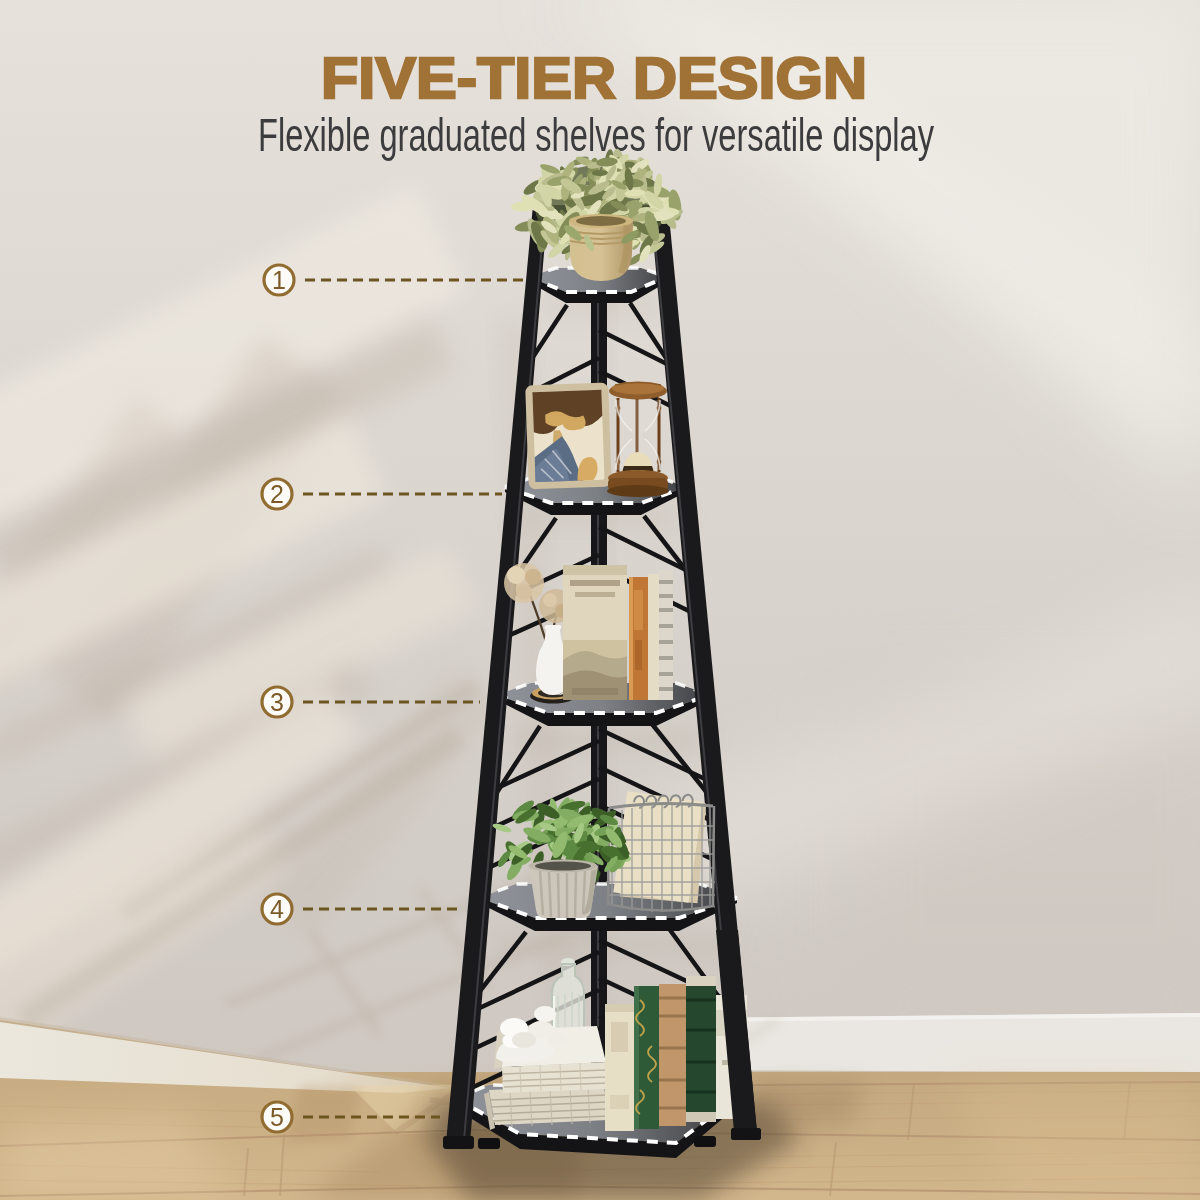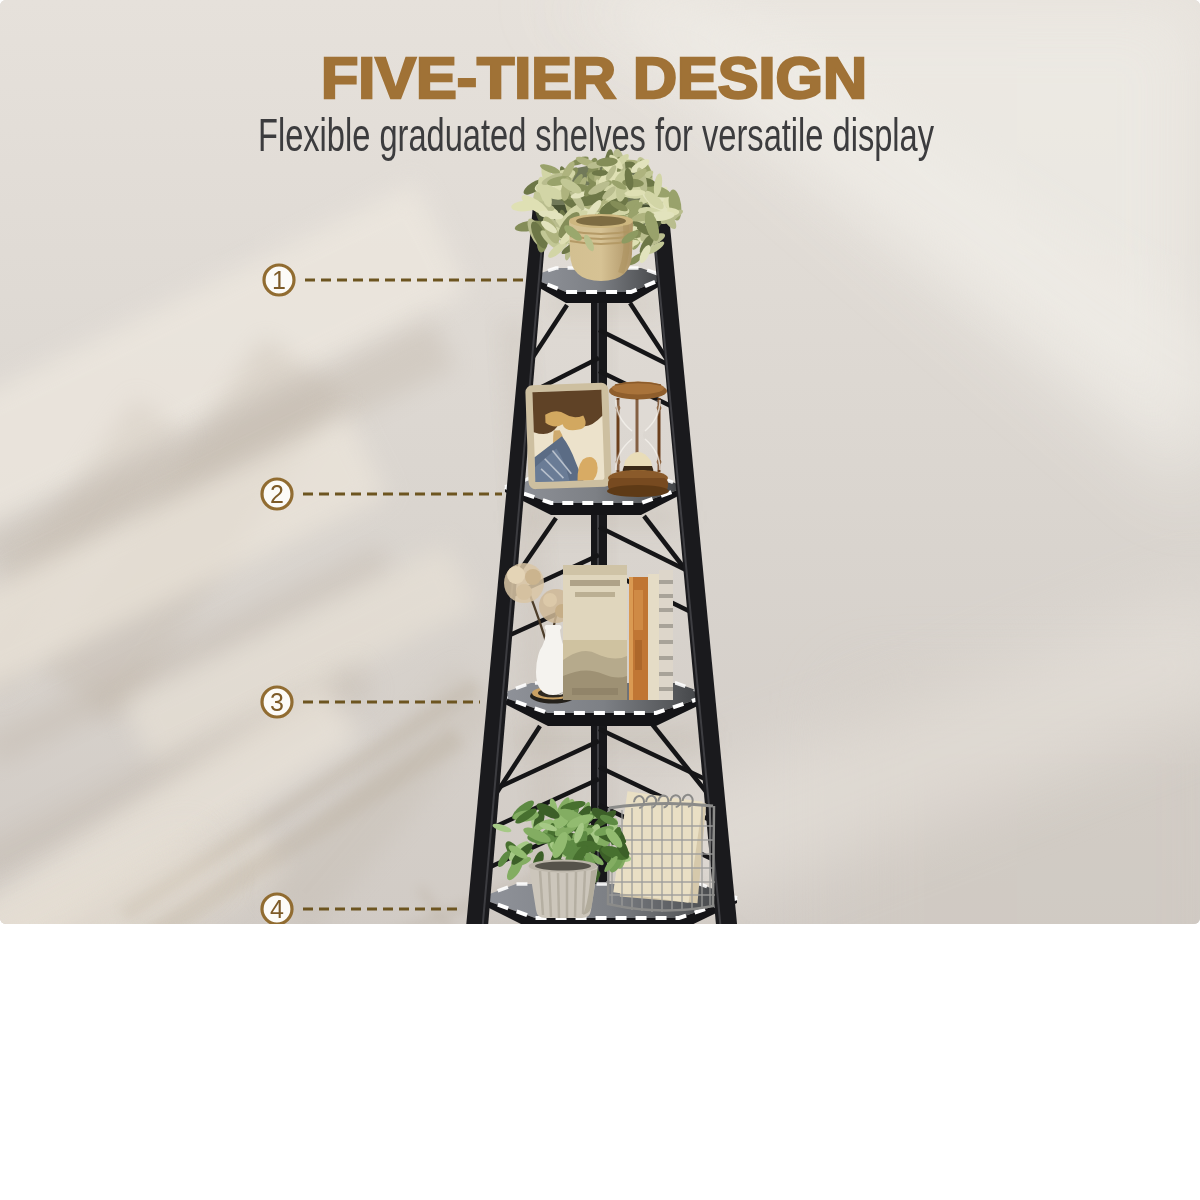--- a/index.html
+++ b/index.html
@@ -1,16 +1,16 @@
 <!DOCTYPE html>
 <html><head>
 <meta charset="utf-8">
 <style>
 html,body{margin:0;padding:0;}
-#stage{position:relative;width:1200px;height:924px;overflow:hidden;font-family:"Liberation Sans",sans-serif;background:#dcd7d1;border-radius:6px;}
+#stage{position:relative;width:1200px;height:1200px;overflow:hidden;font-family:"Liberation Sans",sans-serif;background:#dcd7d1;}
 svg{display:block;}
 </style>
 </head>
 <body>
 <div id="stage">
 <svg width="1200" height="1200" viewBox="0 0 1200 1200">
 <defs>
   <linearGradient id="wallg" x1="0" y1="0" x2="0" y2="1">
     <stop offset="0" stop-color="#e6e1db"></stop>
     <stop offset="0.5" stop-color="#d9d4ce"></stop>

